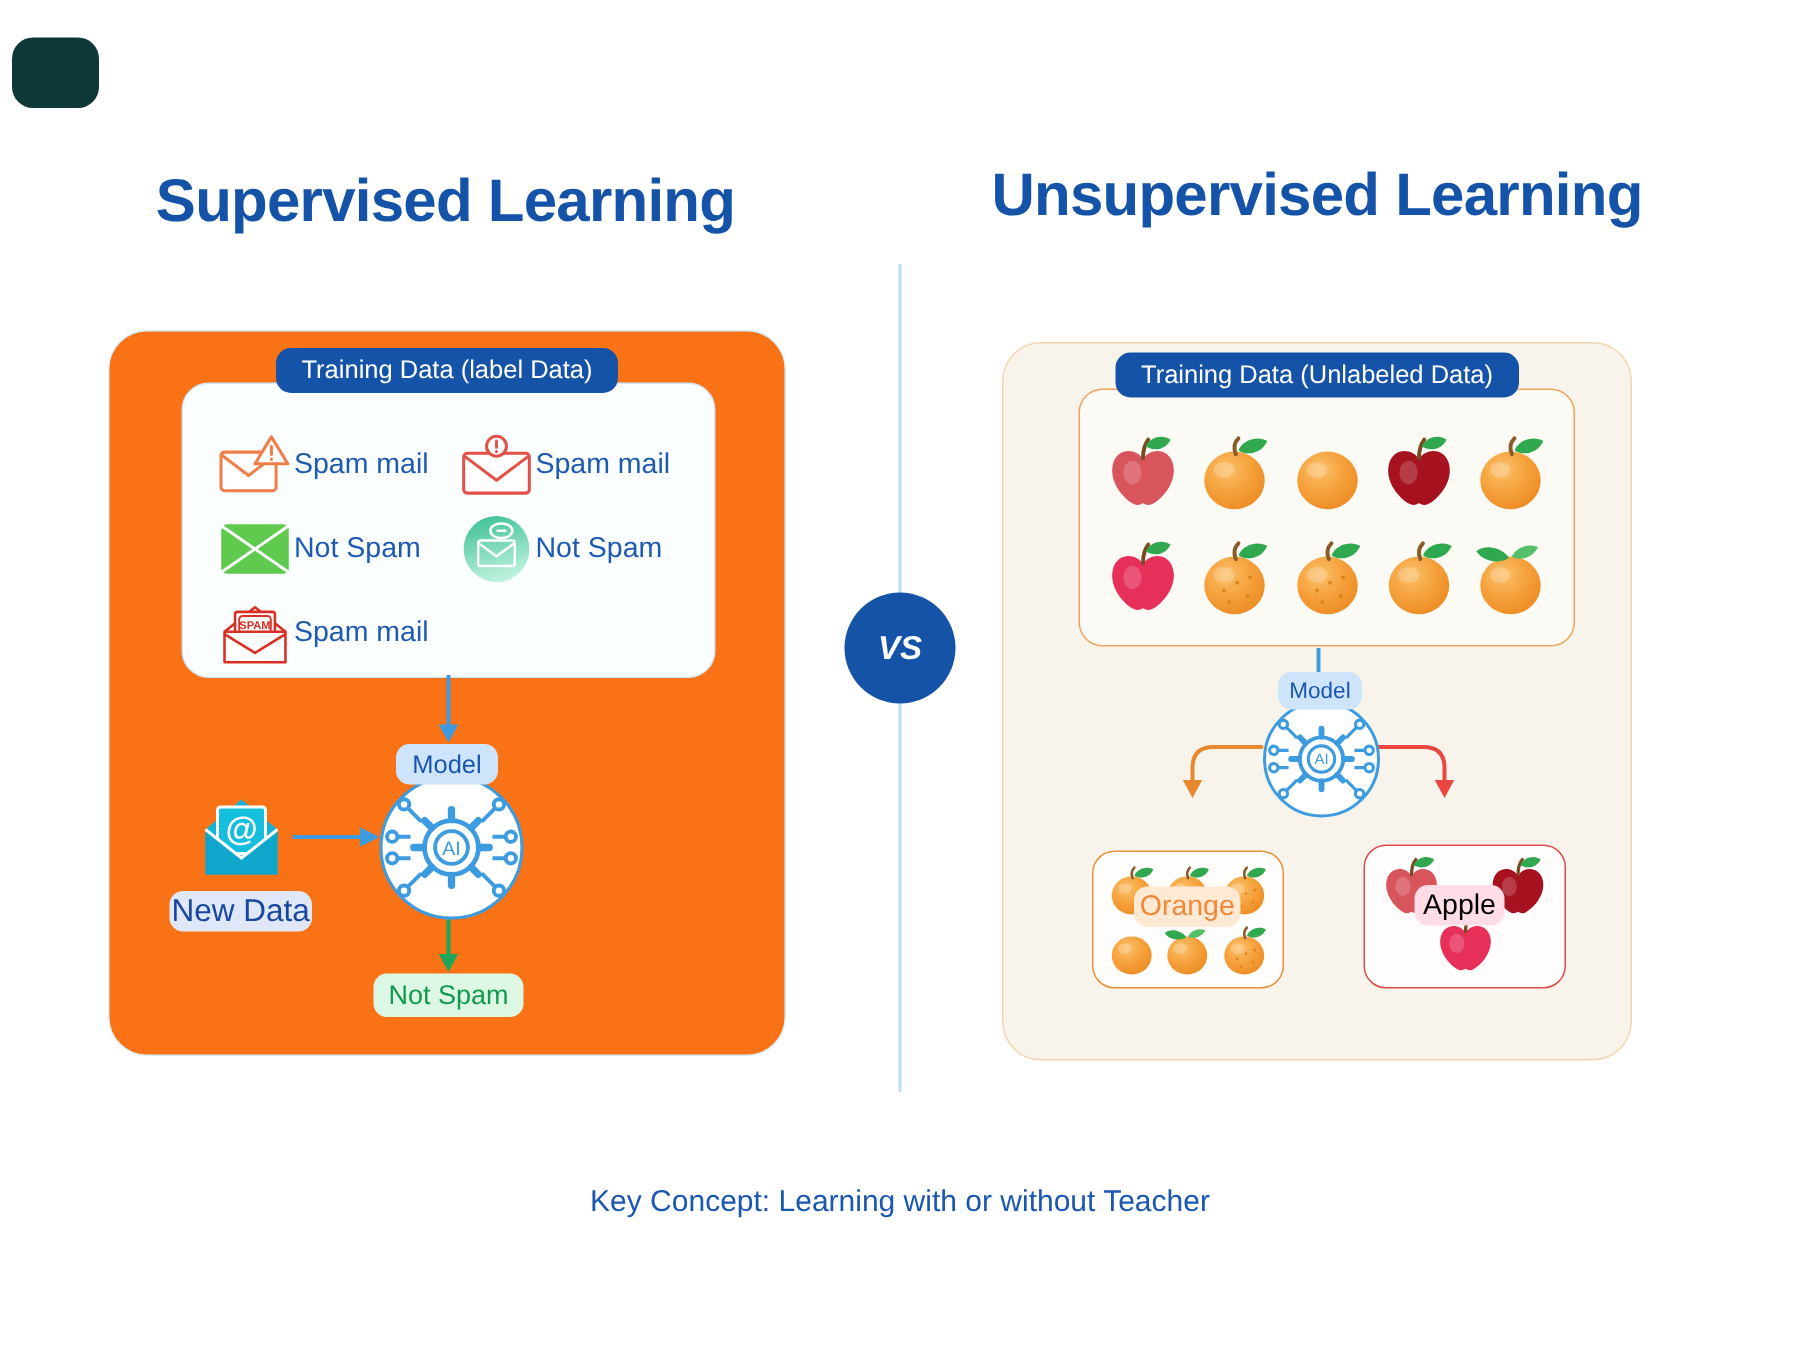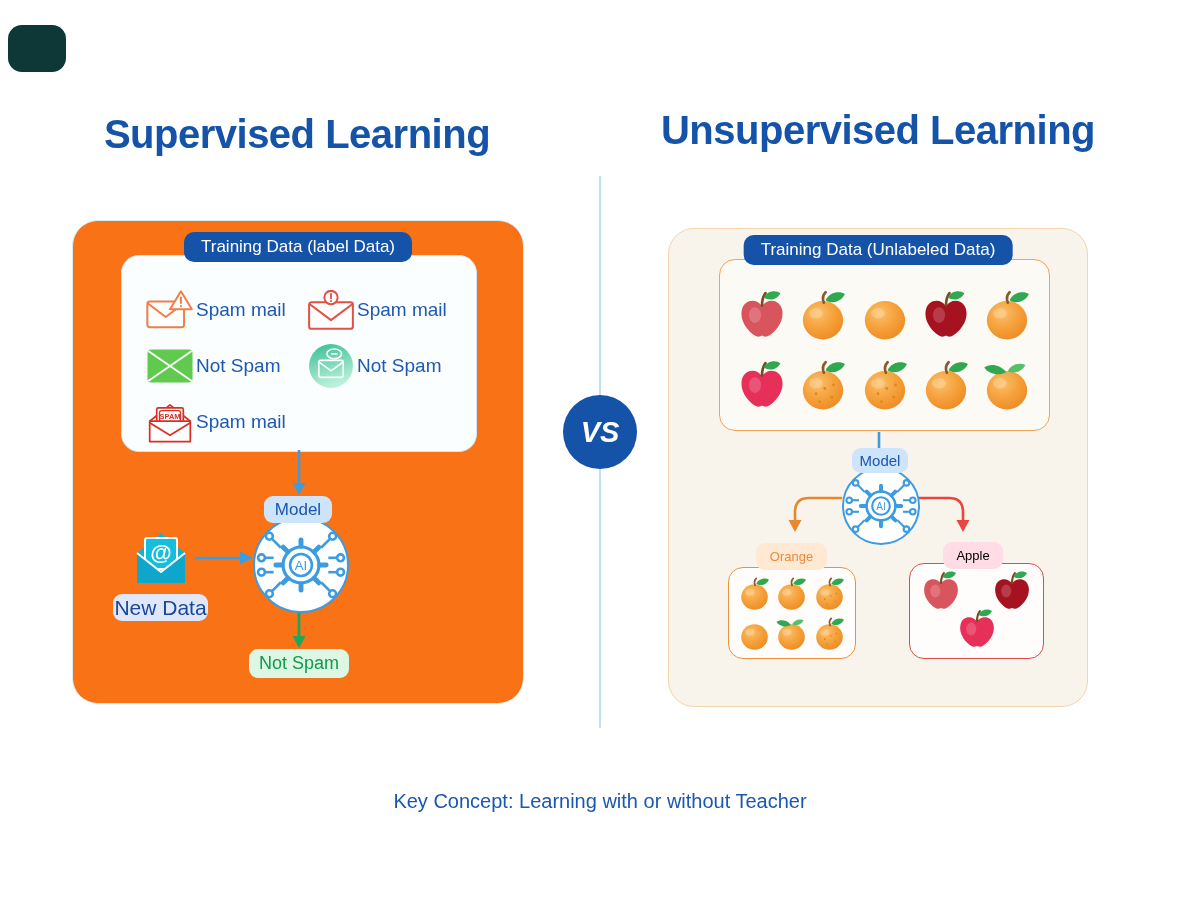--- a/index.html
+++ b/index.html
@@ -7,21 +7,21 @@
   .canvas{position:relative;width:1200px;height:900px;background:#ffffff;overflow:hidden;}
 
   .corner-logo{position:absolute;left:8px;top:25px;width:58px;height:47px;background:#0e3737;border-radius:14px;}
 
   .title{position:absolute;font-weight:bold;color:#1453a8;font-size:40px;text-align:center;letter-spacing:-0.5px;}
   .title-left{left:47px;top:112px;width:500px;}
   .title-right{left:628px;top:108px;width:500px;}
 
   .divider{position:absolute;left:599px;top:176px;width:2px;height:552px;background:#bfe0f2;}
   .vs-badge{position:absolute;left:563px;top:395px;width:74px;height:74px;border-radius:50%;
-    background:#1453a8;color:#ffffff;font-weight:800;font-style:italic;font-size:29px;
+    background:#1453a8;color:#ffffff;font-weight:800;font-style:italic;font-size:22px;
     display:flex;align-items:center;justify-content:center;}
 
   
   .panel{position:absolute;border-radius:26px;}
   .panel-left{left:72px;top:220px;width:450px;height:482px;background:#f97316;border:1.5px solid #d7eef6;}
   .panel-right{left:668px;top:228px;width:418px;height:477px;background:#f8f4ec;border:1.5px solid #f3d5ae;}
 
   .header-badge{position:absolute;left:50%;transform:translateX(-50%);
     background:#1453a8;color:#ffffff;font-size:17px;padding:5px 17px;border-radius:10px;white-space:nowrap;z-index:5;}
   .panel-left .header-badge{top:11px;}
@@ -55,21 +55,21 @@
 
   .arrow-svg{position:absolute;pointer-events:none;}
 
   
   .fruit-box{position:absolute;left:50px;top:30px;width:331px;height:172px;background:#fcfaf4;
     border:1.4px solid #f0a35c;border-radius:16px;box-sizing:border-box;
     display:flex;flex-direction:column;justify-content:space-evenly;padding:14px 14px 4px 14px;}
   .fruit-row{display:flex;justify-content:space-between;align-items:center;}
   .fruit-row .fruit{width:56px;height:56px;}
 
-  .cluster-label{position:absolute;border-radius:9px;display:flex;align-items:center;justify-content:center;z-index:6;font-size:13px;}
+  .cluster-label{position:absolute;border-radius:9px;display:flex;align-items:center;justify-content:center;z-index:6;font-size:19px;margin-top:48px;}
   .orange-label{left:87px;top:314px;width:71px;height:27px;background:#ffe9d3;color:#f0883a;}
   .apple-label{left:274px;top:313px;width:60px;height:27px;background:#ffdce6;color:#000000;}
   .cluster-box{position:absolute;background:#fffdfb;border-radius:15px;box-sizing:border-box;z-index:3;}
   .orange-box{left:59px;top:338px;width:128px;height:92px;border:1.5px solid #e8913d;
     display:grid;grid-template-columns:1fr 1fr 1fr;padding:5px 7px;}
   .orange-box .fruit{width:37px;height:37px;margin:auto;}
   .apple-box{left:240px;top:334px;width:135px;height:96px;border:1.5px solid #dd4b4b;
     display:flex;flex-direction:column;padding:4px 8px;box-sizing:border-box;}
   .apple-box .ab-row1{display:flex;justify-content:space-between;}
   .apple-box .ab-row2{display:flex;justify-content:center;margin-top:-8px;}

